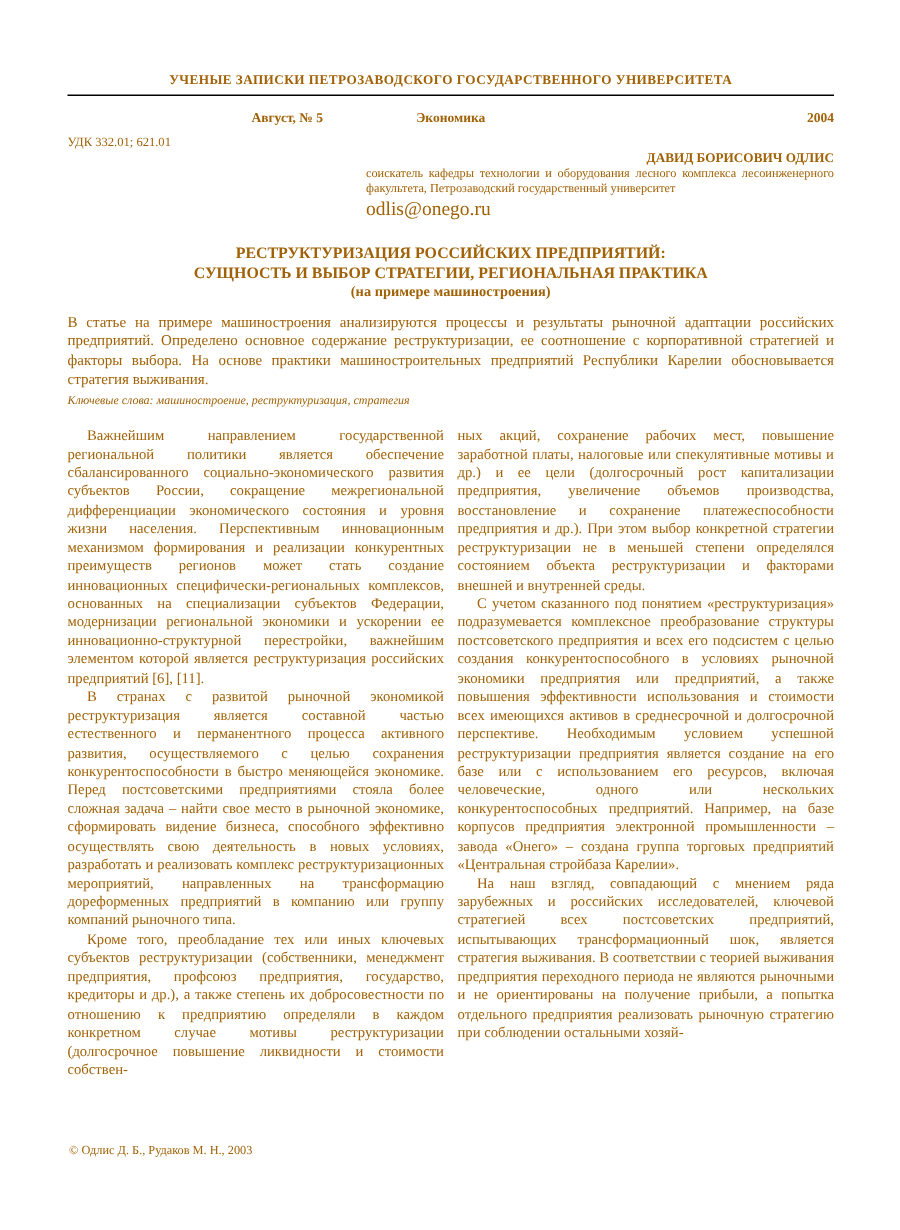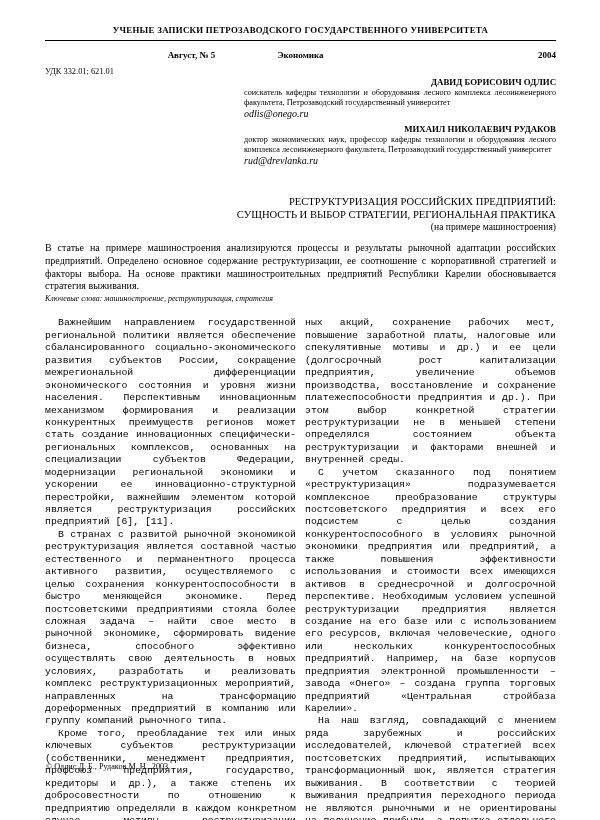--- a/index.html
+++ b/index.html
@@ -1,23 +1,23 @@
 <!DOCTYPE html>
 <html lang="ru"><head>
 <meta charset="utf-8">
 <style>
   html, body { margin:0; padding:0; background:#ffffff; }
   .page {
     position:relative;
     width:600px; height:820px;
     background:#ffffff;
-    color:#000000;
+    color:#a16207;
     font-family:"Liberation Serif", serif;
     box-sizing:border-box;
-    padding:25px 44px 0 45px;
+    padding:48px 44px 0 45px;
     overflow:hidden;
   }
   
   .journal-header {
     text-align:center;
     font-weight:bold;
     font-size:8.8px;
     letter-spacing:0.3px;
     margin:0 0 5px 0;
   }
@@ -51,29 +51,28 @@
     font-weight:bold;
     font-size:8.8px;
     line-height:1.25;
   }
   .author-affiliation {
     font-size:8.2px;
     line-height:1.22;
     text-align:justify;
   }
   .author-email {
-    font-size:10px;
-    font-style:italic;
+    font-size:13px;
     line-height:1.2;
   }
   
   .article-title {
-    margin-top:28px;
-    text-align:right;
-    font-weight:normal;
+    margin-top:16px;
+    text-align:center;
+    font-weight:bold;
   }
   .title-main { font-size:10.6px; line-height:1.25; }
   .title-sub  { font-size:9.6px;  line-height:1.3; }
   
   .abstract {
     margin-top:8px;
     font-size:10px;
     line-height:1.28;
     text-align:justify;
   }
@@ -88,21 +87,21 @@
     display:flex;
     gap:9px;
     margin-top:13px;
   }
   .col {
     flex:1;
     font-size:9.8px;
     line-height:1.27;
     text-align:justify;
   }
-  .para { margin:0; text-indent:13px;font-family:Liberation Mono, monospace; }
+  .para { margin:0; text-indent:13px; }
   .para.no-indent { text-indent:0; }
   
   .copyright {
     position:absolute;
     left:46px;
     top:762px;
     font-size:8.2px;
   }
 </style>
 </head>
@@ -120,25 +119,20 @@
   </div>
 
   <div class="udk">УДК 332.01; 621.01</div>
 
   <div class="authors">
     <div class="author">
       <div class="author-name">ДАВИД БОРИСОВИЧ ОДЛИС</div>
       <div class="author-affiliation">соискатель кафедры технологии и оборудования лесного комплекса лесоинженерного факультета, Петрозаводский государственный университет</div>
       <div class="author-email">odlis@onego.ru</div>
     </div>
-    <div class="author">
-      <div class="author-name">МИХАИЛ НИКОЛАЕВИЧ РУДАКОВ</div>
-      <div class="author-affiliation">доктор экономических наук, профессор кафедры технологии и оборудования лесного комплекса лесоинженерного факультета, Петрозаводский государственный университет</div>
-      <div class="author-email">rud@drevlanka.ru</div>
-    </div>
   </div>
 
   <div class="article-title">
     <div class="title-main">РЕСТРУКТУРИЗАЦИЯ РОССИЙСКИХ ПРЕДПРИЯТИЙ:</div>
     <div class="title-main">СУЩНОСТЬ И ВЫБОР СТРАТЕГИИ, РЕГИОНАЛЬНАЯ ПРАКТИКА</div>
     <div class="title-sub">(на примере машиностроения)</div>
   </div>
 
   <div class="abstract">В статье на примере машиностроения анализируются процессы и результаты рыночной адаптации российских предприятий. Определено основное содержание реструктуризации, ее соотношение с корпоративной стратегией и факторы выбора. На основе практики машиностроительных предприятий Республики Карелии обосновывается стратегия выживания.</div>
   <div class="keywords">Ключевые слова: машиностроение, реструктуризация, стратегия</div>

